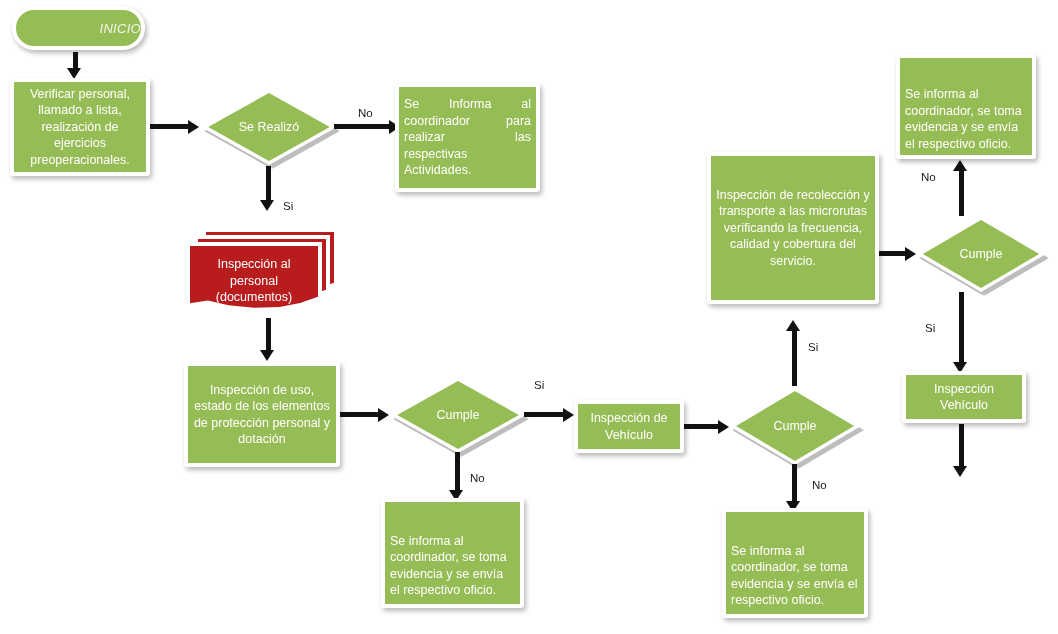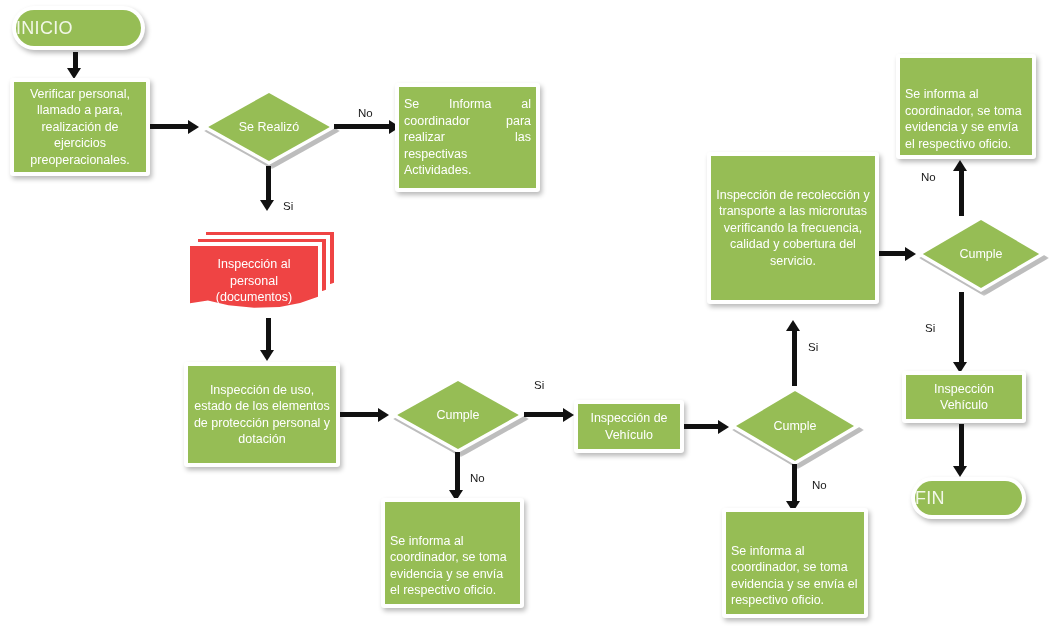--- a/index.html
+++ b/index.html
@@ -55,21 +55,21 @@
     box-shadow:2px 3px 5px rgba(0,0,0,0.28);
     padding:4px;
   }
   .term > .fill{
     width:100%;height:100%;
     background:#96bd55;
     border-radius:999px;
     display:flex;align-items:center;justify-content:center;
   }
   .term .txt{
-    color:#f2f7e8;font-size:18px;letter-spacing:.3px;text-align:left;width:100%;
+    color:#f2f7e8;font-size:13px;letter-spacing:.3px;text-align:right;width:100%;font-style:italic;
   }
 
   
   .dec{
     position:absolute;
   }
   .dec .dshadow,
   .dec .dwhite,
   .dec .dfill{
     position:absolute;
@@ -98,21 +98,21 @@
     position:absolute;
     box-sizing:border-box;
     background:#ffffff;
     padding:4px;
     filter:drop-shadow(2px 3px 3px rgba(0,0,0,0.25));
     -webkit-clip-path:polygon(0% 0%,100% 0%,100% 83%,86% 93%,70% 99%,50% 100%,30% 96%,14% 89%,0% 93%);
     clip-path:polygon(0% 0%,100% 0%,100% 83%,86% 93%,70% 99%,50% 100%,30% 96%,14% 89%,0% 93%);
   }
   .multidoc .sheet .fill{
     width:100%;height:100%;
-    background:#ef4444;
+    background:#b91c1c;
     -webkit-clip-path:polygon(0% 0%,100% 0%,100% 82%,86% 92%,70% 98.5%,50% 99.5%,30% 95.5%,14% 88%,0% 92.5%);
     clip-path:polygon(0% 0%,100% 0%,100% 82%,86% 92%,70% 98.5%,50% 99.5%,30% 95.5%,14% 88%,0% 92.5%);
     display:flex;align-items:flex-start;justify-content:center;
   }
   .multidoc .sheet .txt{
     color:#ffffff;font-size:12.5px;line-height:1.33;text-align:center;
     width:100%;padding:10px 6px 0 6px;box-sizing:border-box;
   }
 
   
@@ -143,21 +143,21 @@
     </div>
   </div>
 
   <div class="arrow">
     <div class="shaft" style="left:73px;top:52px;width:5px;height:18px;"></div>
     <div class="head down" style="left:67px;top:68px;"></div>
   </div>
 
   <div class="node" style="left:10px;top:78px;width:140px;height:98px;">
     <div class="fill">
-      <span class="txt">Verificar personal, llamado a para, realización de ejercicios preoperacionales.</span>
+      <span class="txt">Verificar personal, llamado a lista, realización de ejercicios preoperacionales.</span>
     </div>
   </div>
 
   <div class="arrow">
     <div class="shaft" style="left:150px;top:124px;width:40px;height:5px;"></div>
     <div class="head right" style="left:188px;top:120px;"></div>
   </div>
 
   <div class="dec" style="left:201px;top:89px;width:136px;height:76px;">
     <div class="dshadow"></div>
@@ -315,19 +315,14 @@
     <div class="fill">
       <span class="txt">Inspección Vehículo</span>
     </div>
   </div>
 
   <div class="arrow">
     <div class="shaft" style="left:959px;top:424px;width:5px;height:44px;"></div>
     <div class="head down" style="left:953px;top:466px;"></div>
   </div>
 
-  <div class="term" style="left:911px;top:477px;width:115px;height:42px;">
-    <div class="fill">
-      <span class="txt">FIN</span>
-    </div>
-  </div>
 
 </div>
 
 </body></html>

